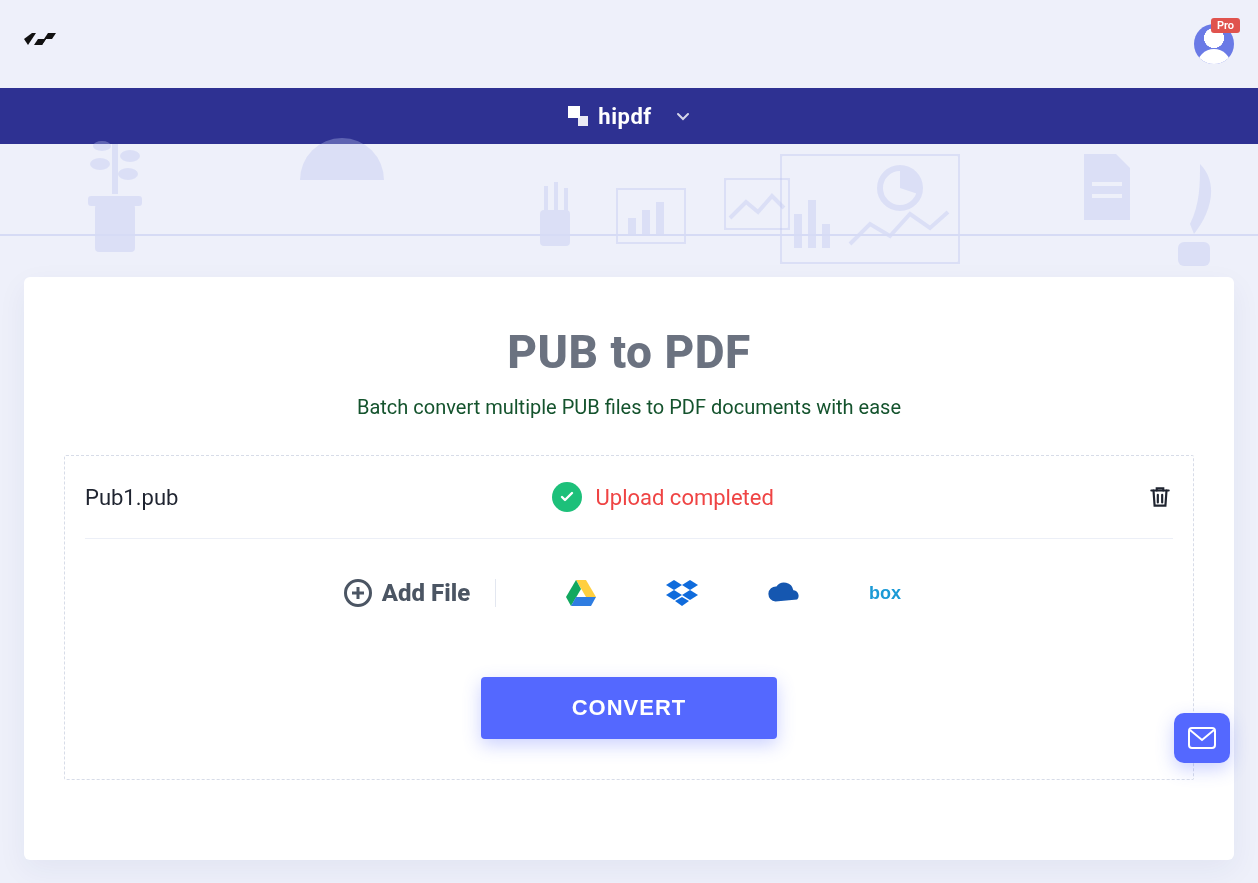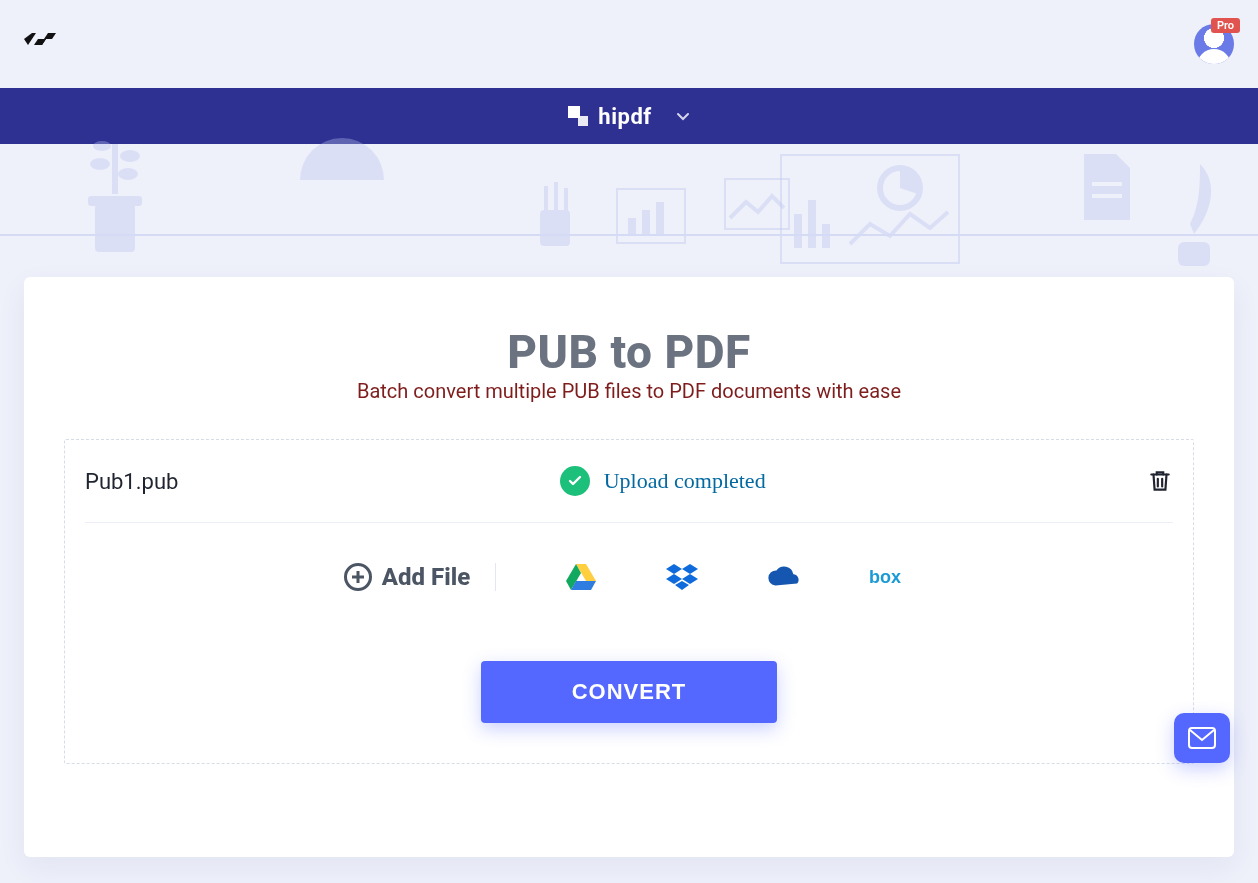--- a/index.html
+++ b/index.html
@@ -69,38 +69,38 @@
     min-height: 580px;
     padding: 48px 40px 80px 40px;
     box-shadow: 0 10px 30px rgba(40,50,120,0.06);
   }
 
   .card h1{
     text-align:center; font-size:46px; font-weight:800; color:#6b7280;
     letter-spacing:0.5px;
   }
   .card .subtitle{
-    text-align:center; color:#7f1d1d; font-size:20px; margin-top:0;
+    text-align:center; color:#14532d; font-size:20px; margin-top:16px;
   }
 
   .drop-area{
     margin-top:36px;
     border:1px dashed #d7dce8; border-radius:2px;
     padding: 0 20px 40px 20px;
   }
   .file-row{
     display:flex; align-items:center; justify-content:space-between;
     padding:26px 0;
     border-bottom:1px solid #eceff7;
   }
   .file-name{
     font-size:22px; font-weight:400; color:#1f2430;
   }
   .status{
-    display:flex; align-items:center; gap:14px; color:#0369a1; font-size:22px;font-family:Liberation Serif, serif;
+    display:flex; align-items:center; gap:14px; color:#ef4444; font-size:22px;
   }
   .check{
     width:30px; height:30px; border-radius:50%; background:#1dc07a; display:flex; align-items:center; justify-content:center;
   }
   .check svg{ display:block; }
   .trash{ width:26px; height:26px; color:#1f2430; cursor:pointer; }
   .trash svg{ width:100%; height:100%; }
 
   .add-row{
     display:flex; justify-content:center; gap:25px;

